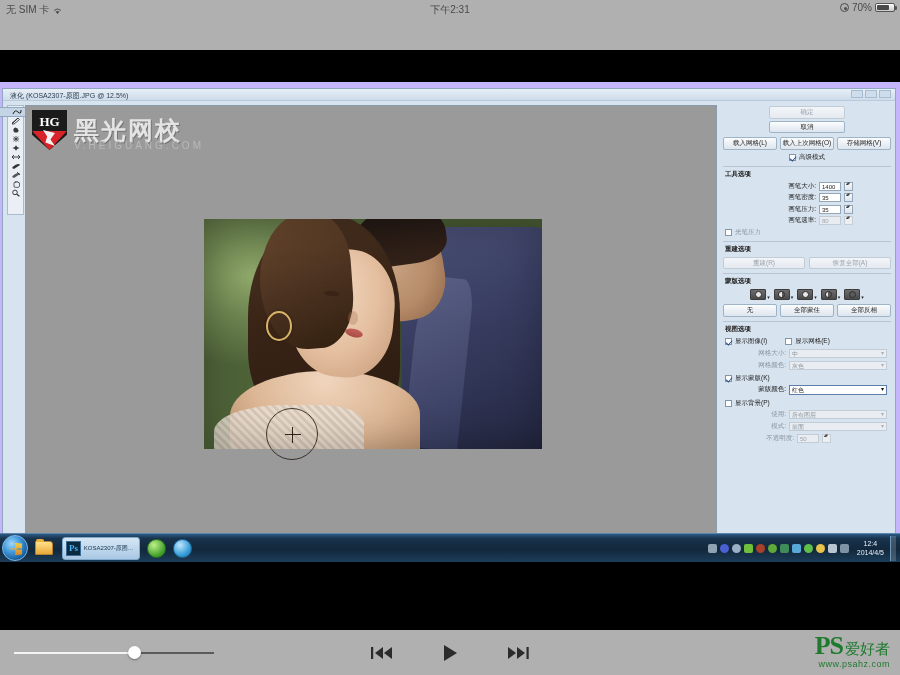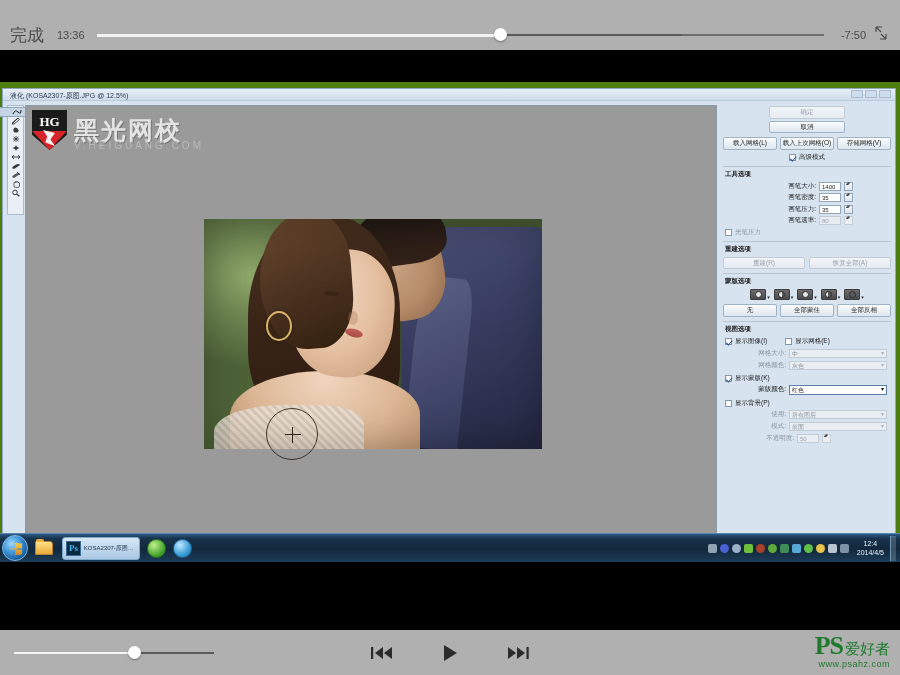--- a/index.html
+++ b/index.html
@@ -70,21 +70,21 @@
   #remaining { font-size: 11px; color: #4a4a4a; width: 36px; text-align: right;}
   #expand-ico { width: 22px; margin: 0 6px 0 6px; position: relative; height: 20px; color:#4a4a4a; }
 
   
   #letterbox-top { position:absolute; left:0; top:50px; width:900px; height:32px; background:#000; }
   #letterbox-bottom { position:absolute; left:0; top:612px; width:900px; height:18px; background:#000; }
 
   
   #desktop {
     position: absolute; left: 0; top: 82px; width: 900px; height: 480px;
-    background: #4d7c0f;
+    background: #c4b5fd;
     overflow: hidden;
   }
 
   
   #ps-window {
     position: absolute; left: 2px; top: 6px; width: 894px; height: 490px;
     background: #d7e3ef;
     border: 1px solid #8fa8c0;
   }
   #ps-titlebar {
@@ -388,39 +388,41 @@
     font-family: "Liberation Serif", serif; letter-spacing: -1px;
     display:inline-block;
   }
   #wm-cn { font-size: 15px; color:#1f7a2e; font-family:"DejaVu Sans", sans-serif; font-weight:normal; margin-left:2px;}
   #wm-url { font-size: 9px; color: #1f7a2e; letter-spacing: .5px; margin-top:1px;}
 </style>
 </head>
 <body>
 
 <div id="ios-top">
-
-
-  <div id="ios-scrubber">
-    <div id="done-btn">完成</div>
-    <div id="elapsed">13:36</div>
-    <div id="track-wrap">
-      <div id="track-bg"></div>
-      <div id="track-buffer" style="left: 55.5%;"></div>
-      <div id="track-fill" style="width: 55.5%;"></div>
-      <div id="track-knob" style="left: 55.5%;"></div>
-    </div>
-    <div id="remaining">-7:50</div>
-    <div id="expand-ico">
-      <svg width="18" height="16" viewBox="0 0 18 16">
-        <path d="M10 2 L4 2 M4 2 L4 7 M4 2 L9 7" stroke="#4a4a4a" stroke-width="1.1" fill="none"></path>
-        <path d="M8 14 L14 14 M14 14 L14 9 M14 14 L9 9" stroke="#4a4a4a" stroke-width="1.1" fill="none"></path>
-      </svg>
+  <div id="ios-status">
+    <div class="status-left">
+      <span>无 SIM 卡</span>
+      <span class="wifi-ico">
+        <svg width="9" height="8" viewBox="0 0 9 8">
+            <path d="M4.5 7 L2.6 4.8 a3 3 0 0 1 3.8 0 Z" fill="#4a4a4a"></path>
+            <path d="M1.2 3.4 a5 5 0 0 1 6.6 0" stroke="#4a4a4a" stroke-width="1" fill="none"></path>
+          </svg>
+      </span>
+    </div>
+    <div class="status-center">下午2:31</div>
+    <div class="status-right">
+      <span class="loc-ico"></span>
+      <span>70%</span>
+      <span class="battery">
+          <i></i>
+        </span>
     </div>
   </div>
+
+
 </div>
 
 <div id="letterbox-top"></div>
 
 <div id="desktop">
 
   <div id="ps-window">
     <div id="ps-titlebar">
       <span>液化 (KOSA2307-原图.JPG @ 12.5%)</span>
       <span id="ps-title-controls">

